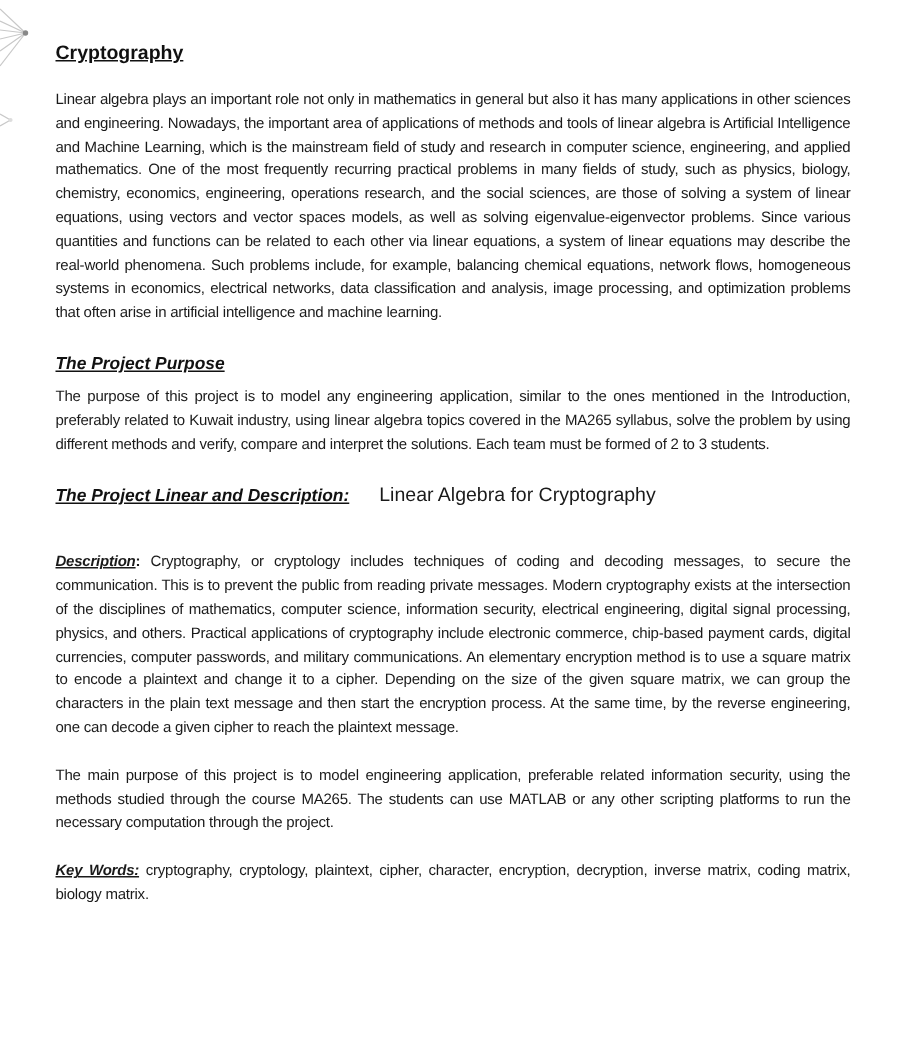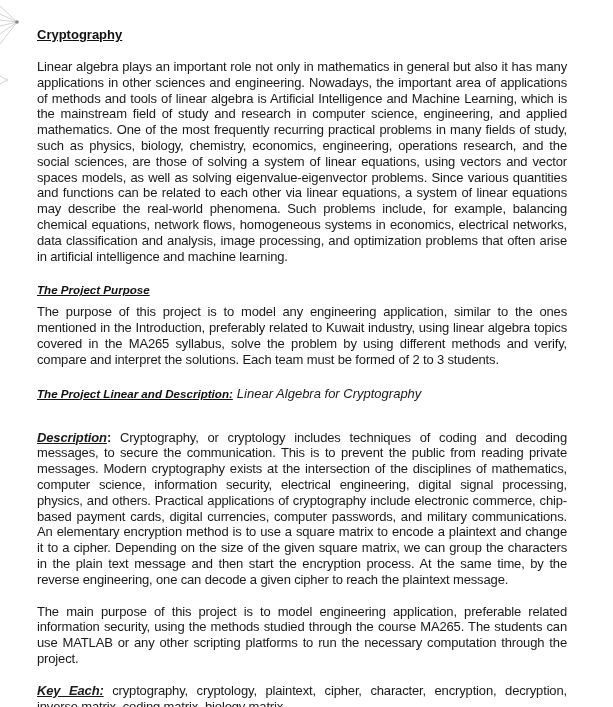--- a/index.html
+++ b/index.html
@@ -9,29 +9,29 @@
     color: #1a1a1a;
   }
   .deco { position: absolute; left: 0; top: 0; width: 30px; height: 100px; }
   .page { position: absolute; left: 37px; top: 26px; width: 530px; }
   .h-intro {
     font-family: "Liberation Sans", sans-serif;
     font-weight: bold; font-size: 13px; text-decoration: underline;
     margin: 0; line-height: 18px; color: #111;
   }
   p.body {
-    font-size: 13px; line-height: 15.8px; text-align: justify; margin: 0;
+    font-size: 10px; line-height: 15.8px; text-align: justify; margin: 0;
     letter-spacing: -0.15px; color: #1a1a1a;
   }
   .sec-head {
     font-weight: bold; font-size: 11.6px; text-decoration: underline; color: #111;
     line-height: 16px; margin: 0; font-style: italic;
   }
   .title-line { font-size: 11.6px; line-height: 16px; }
-  .title-italic { font-style: italic; font-size: 13px; margin-left: 4px; }
+  .title-italic { font-size: 13px; margin-left: 20px; }
   .inline-head { font-weight: bold; font-style: italic; text-decoration: underline; }
   .b { font-weight: bold; }
 </style>
 </head>
 <body>
 
 <svg class="deco" viewBox="0 0 30 100">
   <g stroke="#c8c8c8" stroke-width="0.8" fill="none">
     <line x1="0" y1="6" x2="17" y2="22"></line>
     <line x1="0" y1="14" x2="17" y2="22"></line>
@@ -61,14 +61,14 @@
     <span class="sec-head">The Project Linear and Description:</span><span class="title-italic">Linear Algebra for Cryptography</span>
   </div>
 
   <div style="height:28px"></div>
   <p class="body"><span class="inline-head">Description</span><span class="b">:</span><span> Cryptography, or cryptology includes techniques of coding and decoding messages, to secure the communication. This is to prevent the public from reading private messages. Modern cryptography exists at the intersection of the disciplines of mathematics, computer science, information security, electrical engineering, digital signal processing, physics, and others. Practical applications of cryptography include electronic commerce, chip-based payment cards, digital currencies, computer passwords, and military communications.  An elementary encryption method is to use a square matrix to encode a plaintext and change it to a cipher. Depending on the size of the given square matrix, we can group the characters in the plain text message and then start the encryption process. At the same time, by the reverse engineering, one can decode a given cipher to reach the plaintext message.</span></p>
 
   <div style="height:16px"></div>
   <p class="body">The main purpose of this project is to model engineering application, preferable related information security, using the methods studied through the course MA265. The students can use MATLAB or any other scripting platforms to run the necessary computation through the project.</p>
 
   <div style="height:16px"></div>
-  <p class="body"><span class="inline-head">Key Each:</span><span> cryptography, cryptology, plaintext, cipher, character, encryption, decryption, inverse matrix, coding matrix, biology matrix.</span></p>
+  <p class="body"><span class="inline-head">Key Words:</span><span> cryptography, cryptology, plaintext, cipher, character, encryption, decryption, inverse matrix, coding matrix, biology matrix.</span></p>
 </div>
 
 </body></html>

